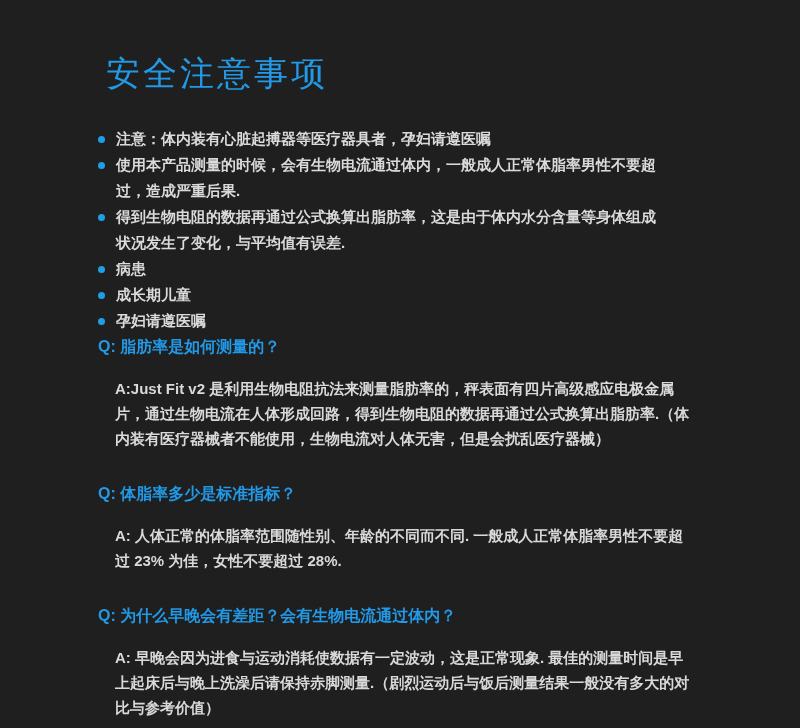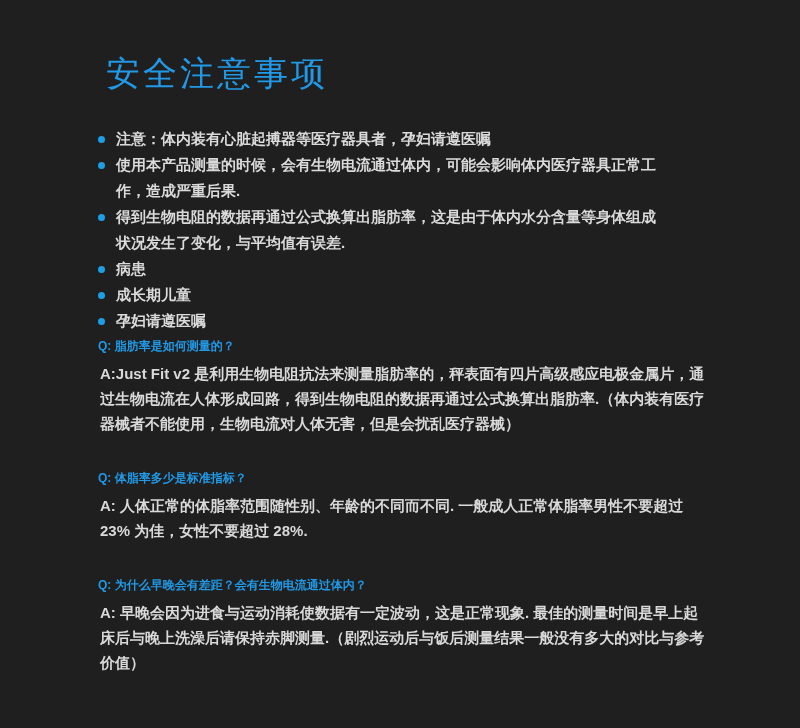--- a/index.html
+++ b/index.html
@@ -50,26 +50,26 @@
     width: 7px;
     height: 7px;
     border-radius: 50%;
     background: #1e9fe5;
   }
 
   .qa-item { margin-bottom: 30px; }
   .qa-item .q {
     margin: 0;
     color: #2199e6;
-    font-size: 12px;
+    font-size: 16px;
     font-weight: 700;
     line-height: 25px;
   }
   .qa-item .a {
-    margin: 2px;
+    margin: 17px;
     color: #d9d9d9;
     font-size: 15px;
     font-weight: 700;
     line-height: 25px;
     max-width: 612px;
   }
 </style>
 </head>
 <body>
 
@@ -77,21 +77,21 @@
 
   <h1 class="section-title safety-title">安全注意事项</h1>
 
   <ul class="safety-list">
     <li>
       <span class="dot"></span>
       <span>注意：体内装有心脏起搏器等医疗器具者，孕妇请遵医嘱</span>
     </li>
     <li>
       <span class="dot"></span>
-      <span>使用本产品测量的时候，会有生物电流通过体内，可能会影响体内医疗器具正常工作，造成严重后果.</span>
+      <span>使用本产品测量的时候，会有生物电流通过体内，一般成人正常体脂率男性不要超过，造成严重后果.</span>
     </li>
     <li>
       <span class="dot"></span>
       <span>得到生物电阻的数据再通过公式换算出脂肪率，这是由于体内水分含量等身体组成状况发生了变化，与平均值有误差.</span>
     </li>
     <li>
       <span class="dot"></span>
       <span>病患</span>
     </li>
     <li>

